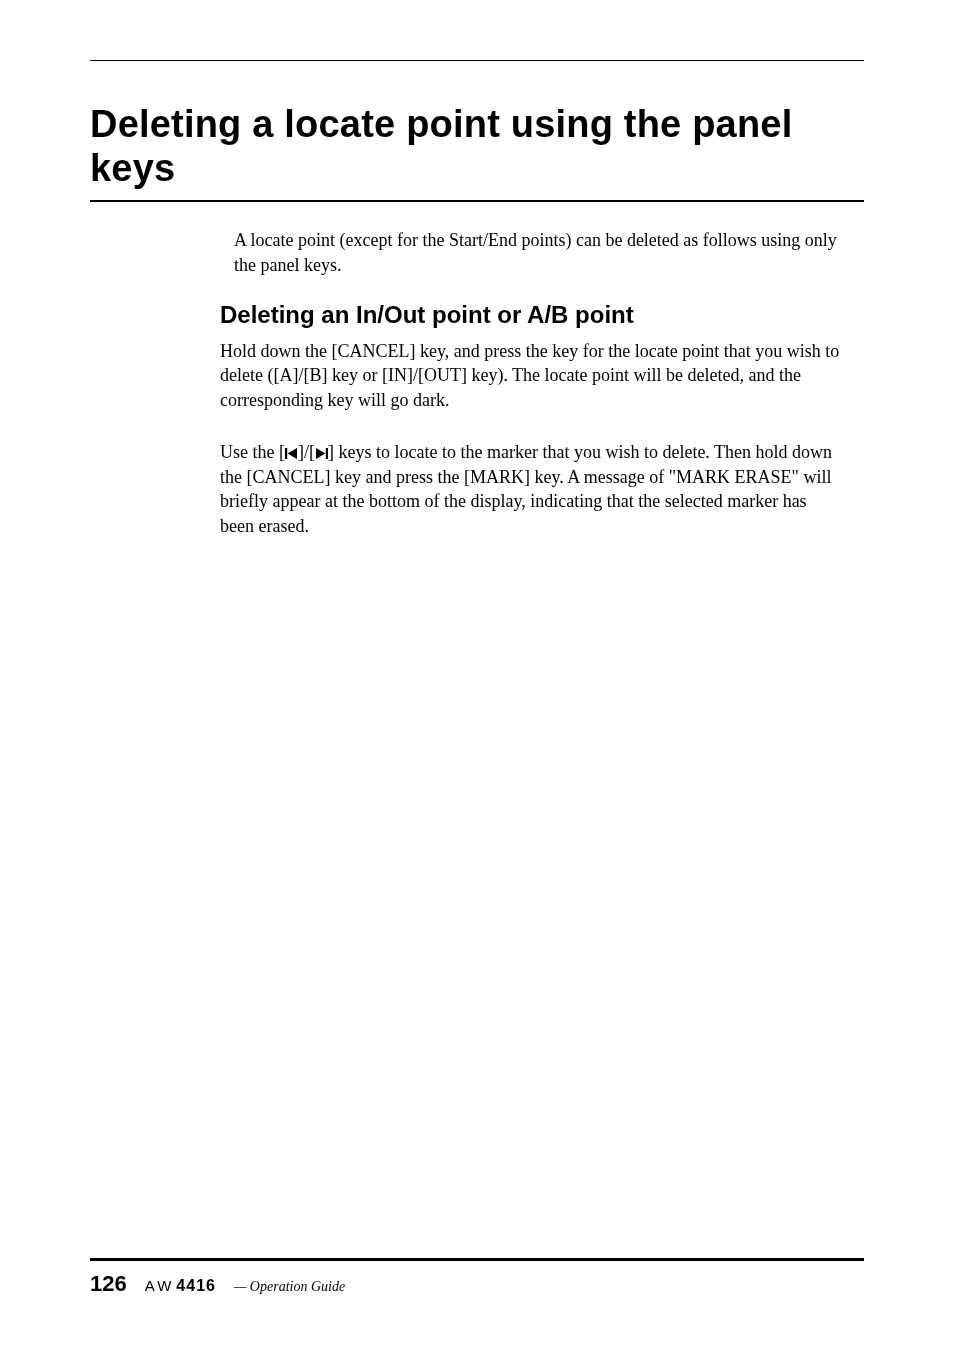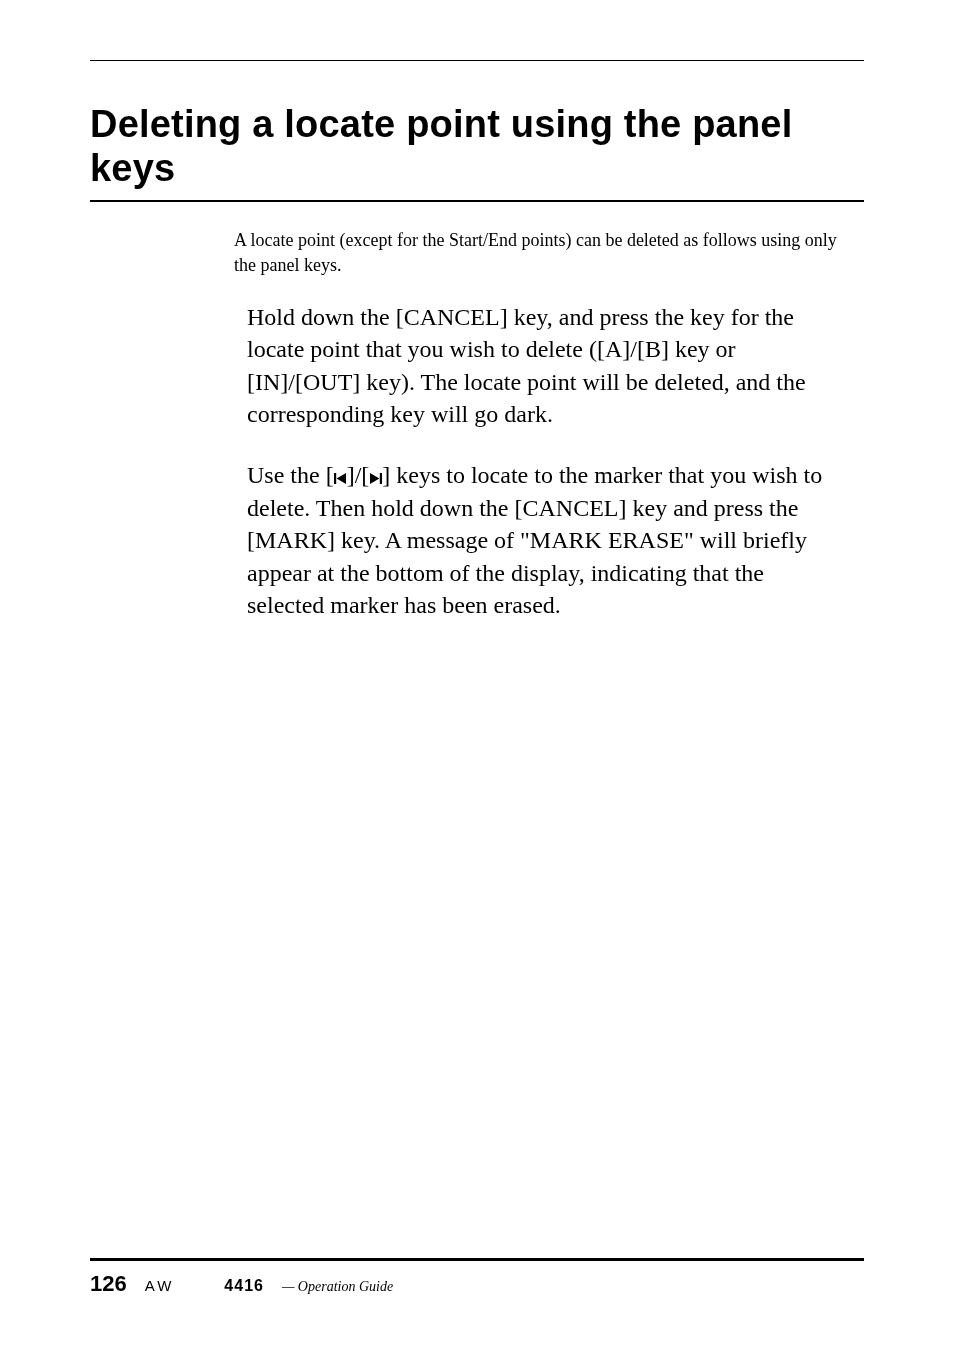--- a/index.html
+++ b/index.html
@@ -48,24 +48,23 @@
     margin-bottom: 24px;
     margin-left: 14px;
   }
   .subheading {
     font-family: Arial, Helvetica, sans-serif;
     font-weight: 700;
     font-size: 24px;
     margin-bottom: 10px;
   }
   .para {
-    font-size: 24px;
+    font-size: 18px;
     line-height: 1.35;
     margin-bottom: 28px;
-    margin-left: 27px;
   }
   .footer {
     position: absolute;
     left: 90px;
     right: 90px;
     bottom: 54px;
   }
   .footer-rule {
     border: none;
     border-top: 3px solid #000;
@@ -90,21 +89,20 @@
     font-family: Arial, Helvetica, sans-serif;
     font-weight: 400;
     font-size: 15px;
     letter-spacing: 3px;
   }
   .model-num {
     font-family: Arial, Helvetica, sans-serif;
     font-weight: 700;
     font-size: 16px;
     letter-spacing: 1px;
-    margin-left: 48px;
   }
   .guide-label {
     font-style: italic;
     font-size: 14px;
   }
   .inline-icon {
     display: inline-block;
     vertical-align: -1px;
   }
 </style>
@@ -113,20 +111,21 @@
 
 <div class="page">
   <hr class="header-rule">
 
   <h1 class="main-title">Deleting a locate point using the panel keys</h1>
   <hr class="title-rule">
 
   <div class="body-block">
     <p class="intro-para">A locate point (except for the Start/End points) can be deleted as follows using only the panel keys.</p>
 
+    <h2 class="subheading">Deleting an In/Out point or A/B point</h2>
     <p class="para">Hold down the [CANCEL] key, and press the key for the locate point that you wish to delete ([A]/[B] key or [IN]/[OUT] key). The locate point will be deleted, and the corresponding key will go dark.</p>
 
     <p class="para"><span>Use the [</span><span class="inline-icon"><svg width="13" height="11" viewBox="0 0 13 11">
             <rect x="0" y="0" width="2.2" height="11" fill="#000"></rect>
             <polygon points="12,0 12,11 2.6,5.5" fill="#000"></polygon>
           </svg></span><span>]/[</span><span class="inline-icon"><svg width="13" height="11" viewBox="0 0 13 11">
             <polygon points="1,0 1,11 10.4,5.5" fill="#000"></polygon>
             <rect x="10.8" y="0" width="2.2" height="11" fill="#000"></rect>
           </svg></span><span>] keys to locate to the marker that you wish to delete. Then hold down the [CANCEL] key and press the [MARK] key. A message of "MARK ERASE" will briefly appear at the bottom of the display, indicating that the selected marker has been erased.</span></p>
   </div>

